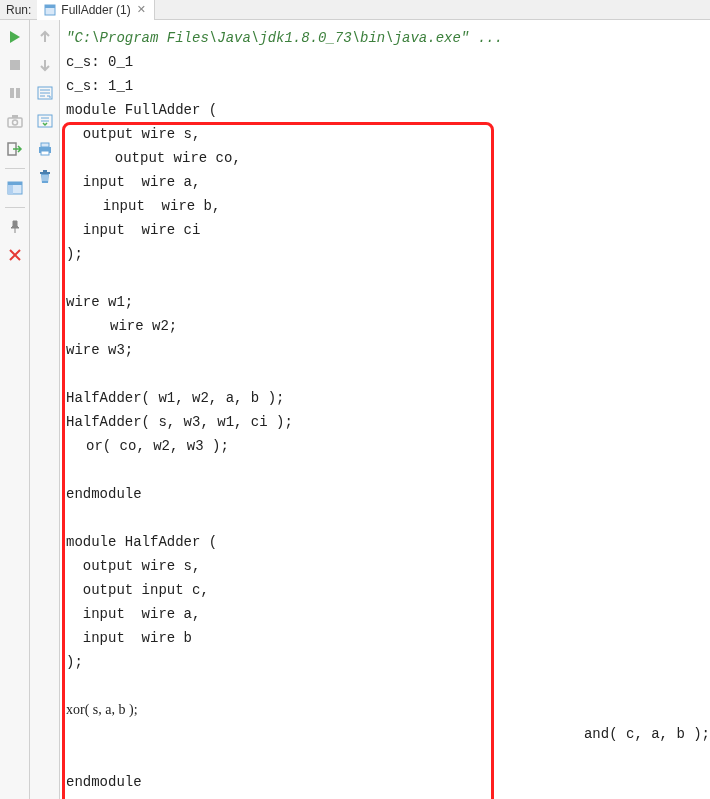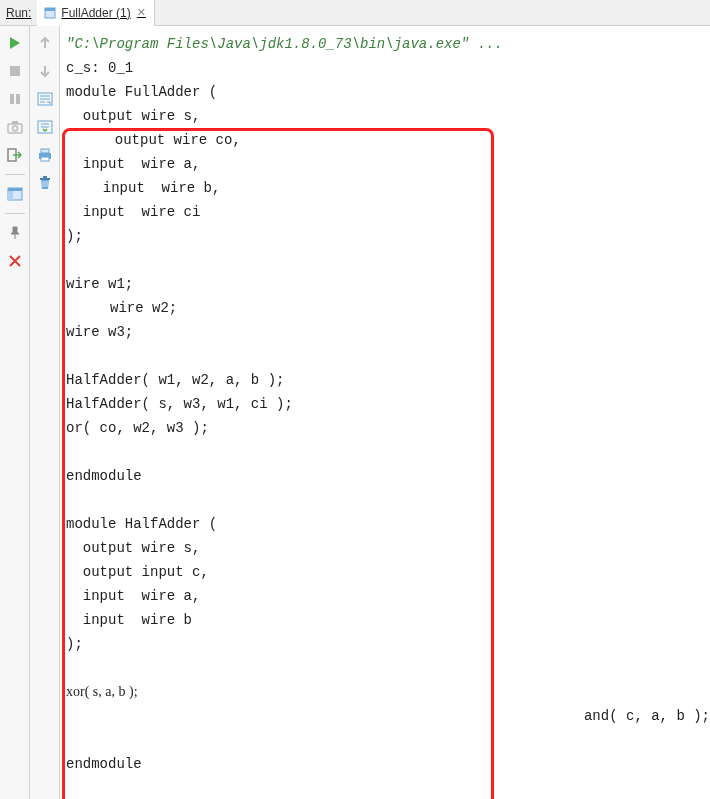--- a/index.html
+++ b/index.html
@@ -13,24 +13,23 @@
     overflow: hidden;
   }
   .container {
     display: flex;
     flex-direction: column;
     height: 100%;
   }
   .header {
     display: flex;
     align-items: center;
-    height: 26px;
+    height: 20px;
     background: #f0f0f0;
     border-bottom: 1px solid #d0d0d0;
-    text-decoration: underline;
   }
   .run-label {
     padding: 0 6px;
     color: #333;
     font-size: 12px;
   }
   .tab {
     display: flex;
     align-items: center;
     height: 26px;
@@ -225,35 +224,36 @@
             <rect x="2" y="2" width="10" height="2" fill="#4a80b0"></rect>
             <rect x="5" y="0" width="4" height="2" fill="#4a80b0"></rect>
             <path d="M5 5 L5 11 M7 5 L7 11 M9 5 L9 11" stroke="#d8e8f8"></path>
           </svg>
       </div>
     </div>
 
     <div class="code-area">
       <div class="cmd-line" style="white-space: pre;">"C:\Program Files\Java\jdk1.8.0_73\bin\java.exe" ...</div>
       <div class="out-line" style="white-space: pre;">c_s: 0_1</div>
+      <div class="out-line" style="white-space: pre;">c_s: 1_1</div>
       <div class="out-line" style="white-space: pre;">module FullAdder (</div>
       <div class="out-line" style="white-space: pre;">  output wire s,</div>
       <div class="out-line" style="white-space: pre; padding-left: 32px;">  output wire co,</div>
       <div class="out-line" style="white-space: pre;">  input  wire a,</div>
       <div class="out-line" style="white-space: pre; margin-left: 20px;">  input  wire b,</div>
       <div class="out-line" style="white-space: pre;">  input  wire ci</div>
       <div class="out-line" style="white-space: pre;">);</div>
       <div class="out-line">&nbsp;</div>
       <div class="out-line" style="white-space: pre;">wire w1;</div>
       <div class="out-line" style="white-space: pre; padding-left: 44px;">wire w2;</div>
       <div class="out-line" style="white-space: pre;">wire w3;</div>
       <div class="out-line">&nbsp;</div>
       <div class="out-line" style="white-space: pre;">HalfAdder( w1, w2, a, b );</div>
       <div class="out-line" style="white-space: pre;">HalfAdder( s, w3, w1, ci );</div>
-      <div class="out-line" style="white-space: pre;">or( co, w2, w3 );</div>
+      <div class="out-line" style="white-space: pre; padding-left: 20px;">or( co, w2, w3 );</div>
       <div class="out-line">&nbsp;</div>
       <div class="out-line" style="white-space: pre;">endmodule</div>
       <div class="out-line">&nbsp;</div>
       <div class="out-line" style="white-space: pre;">module HalfAdder (</div>
       <div class="out-line" style="white-space: pre;">  output wire s,</div>
       <div class="out-line" style="white-space: pre;">  output input c,</div>
       <div class="out-line" style="white-space: pre;">  input  wire a,</div>
       <div class="out-line" style="white-space: pre;">  input  wire b</div>
       <div class="out-line" style="white-space: pre;">);</div>
       <div class="out-line">&nbsp;</div>

